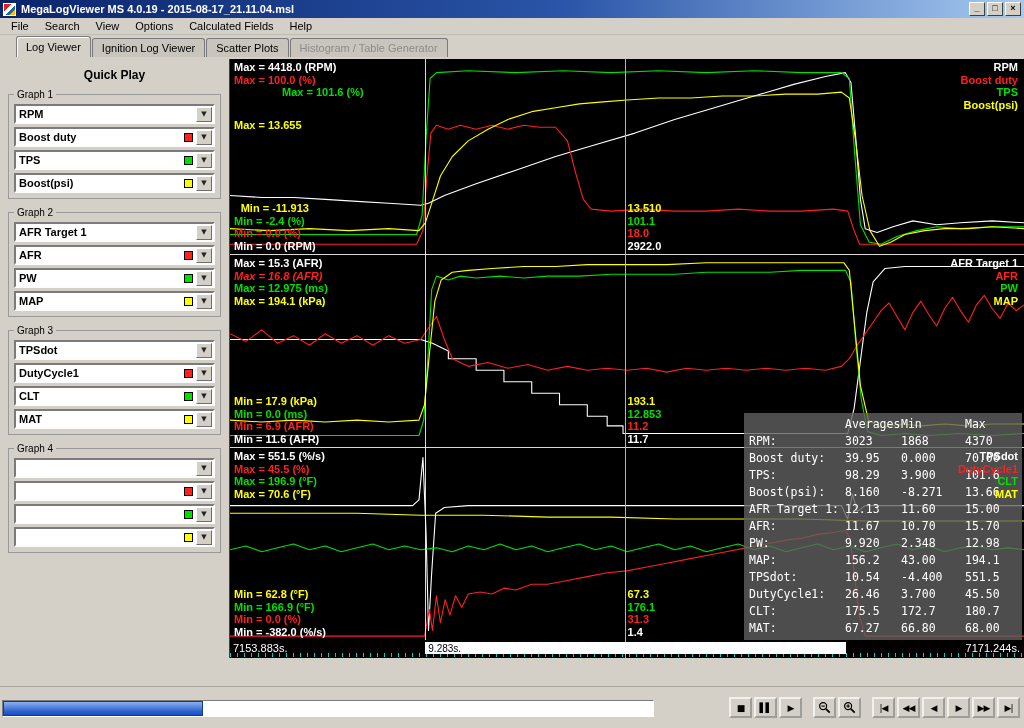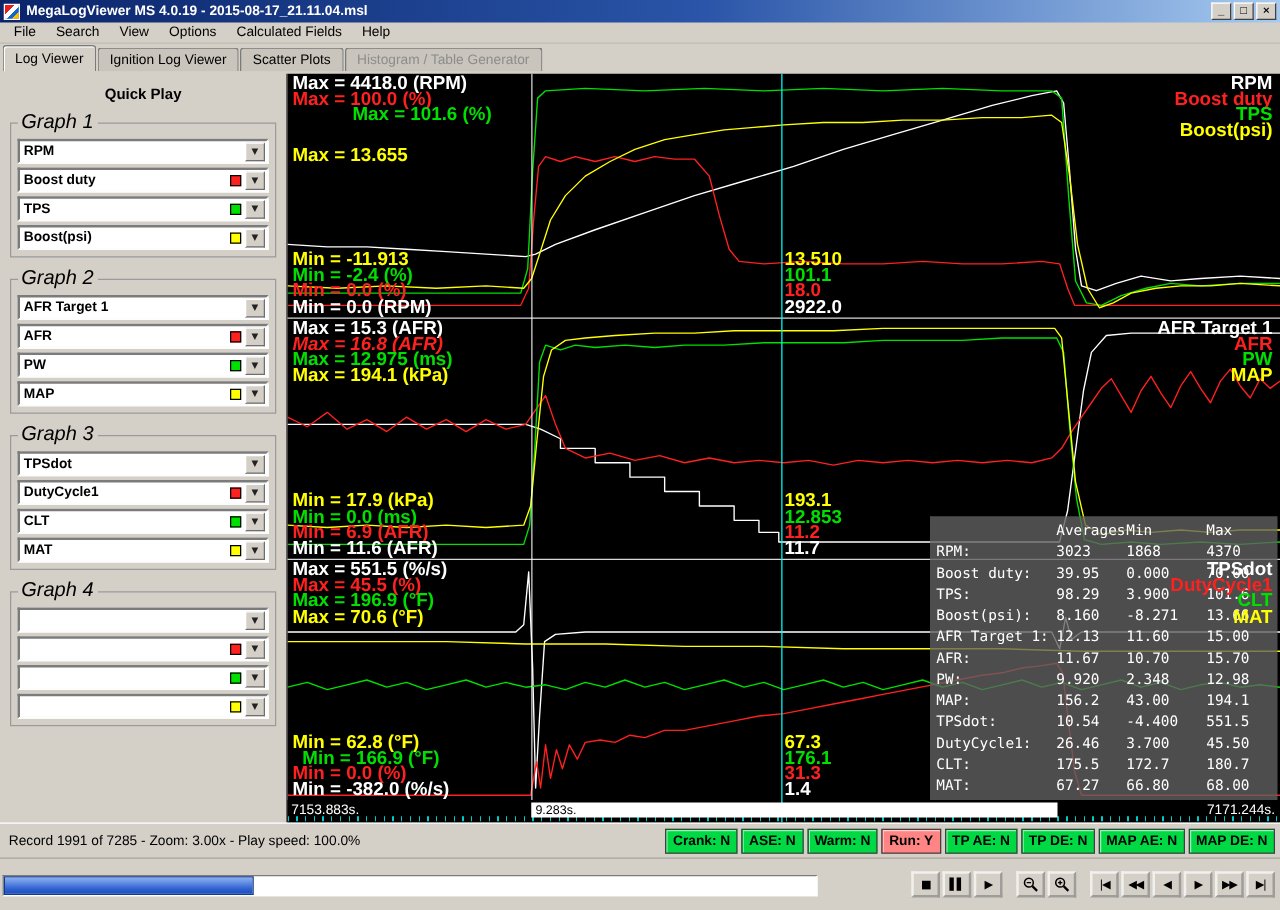--- a/index.html
+++ b/index.html
@@ -9,44 +9,44 @@
   
   .titlebar { height: 18px; background: linear-gradient(90deg, #0a246a, #2a55a8 55%, #a6caf0); display: flex; align-items: center; padding: 0 3px; }
   .app-icon { width: 13px; height: 13px; background: linear-gradient(135deg, #d22 0 35%, #fff 35% 55%, #16c 55% 75%, #fb0 75%); border: 1px solid #fff; flex: 0 0 auto; }
   .title { color: #fff; font-weight: bold; margin-left: 5px; white-space: nowrap; }
   .tb-btns { margin-left: auto; display: flex; gap: 2px; }
   .tb-btn { width: 16px; height: 14px; background: #d4d0c8; border: 1px solid; border-color: #fff #404040 #404040 #fff; font-size: 9px; line-height: 11px; text-align: center; font-weight: bold; }
 
   
   .menubar { height: 17px; display: flex; align-items: center; padding-left: 3px; border-bottom: 1px solid #c0bcb4; }
   .menu-item { padding: 2px 8px; }
-  .tabbar { height: 22px; display: flex; align-items: flex-end; padding-left: 2px; }
+  .tabbar { height: 22px; display: flex; align-items: flex-end; padding-left: 16px; }
   .tab { padding: 3px 9px; border: 1px solid #7a7a7a; border-bottom: none; border-radius: 3px 3px 0 0; background: #c9c5bd; margin-right: 1px; white-space: nowrap; }
   .tab.active { background: #d4d0c8; padding-top: 4px; padding-bottom: 4px; box-shadow: inset 1px 1px 0 #fff; }
   .tab.disabled { color: #8c8c8c; }
 
   
   .content { position: absolute; top: 59px; left: 0; width: 1024px; height: 599px; display: flex; }
   .left-panel { width: 230px; height: 100%; border-right: 1px solid #404040; background: #d4d0c8; }
   .qv-title { text-align: center; font-weight: bold; font-size: 12px; padding: 9px 0 5px; }
   .qv-group { margin: 2px 8px 8px; border: 1px solid #9a9a9a; padding: 4px 5px 2px; }
-  .qv-group legend { padding: 0 3px; font-size: 16px; font-style: italic; }
+  .qv-group legend { padding: 0 3px; font-size: 10px; }
   .combo { height: 20px; display: flex; align-items: center; margin-bottom: 3px; background: #fff; border: 2px solid; border-color: #7b7b7b #fdfdfd #fdfdfd #7b7b7b; }
   .combo-text { flex: 1; padding: 0 3px; font-weight: bold; white-space: nowrap; overflow: hidden; }
   .color-chip { width: 9px; height: 9px; border: 1px solid #000; margin-right: 3px; flex: 0 0 auto; }
   .combo-btn { width: 16px; height: 15px; background: #d4d0c8; border: 1px solid; border-color: #fff #6e6e6e #6e6e6e #fff; color: #222; font-size: 7px; display: flex; align-items: center; justify-content: center; margin-right: 1px; flex: 0 0 auto; font-family: "DejaVu Sans", sans-serif; }
 
   
   .chart-area { flex: 1; position: relative; background: #000; }
   .graph { position: absolute; left: 0; width: 100%; }
   .g1 { top: 0; height: 195px; }
   .g2 { top: 195px; height: 193px; border-top: 1px solid #d9d9d9; }
   .g3 { top: 388px; height: 193px; border-top: 1px solid #d9d9d9; }
   .graph svg { position: absolute; left: 0; top: 0; width: 100%; height: 100%; }
-  .max-labels, .min-labels, .legend, .cursor-labels { position: absolute; font-weight: bold; font-size: 15px; line-height: 12.5px; white-space: nowrap; }
+  .max-labels, .min-labels, .legend, .cursor-labels { position: absolute; font-weight: bold; font-size: 11px; line-height: 12.5px; white-space: nowrap; }
   .max-labels { top: 2px; left: 4px; }
   .min-labels { bottom: 2px; left: 4px; }
   .legend { top: 2px; right: 6px; text-align: right; z-index: 5; }
   .legend.over-stats { z-index: 30; }
   .cursor-labels { left: calc(49.7% + 3px); bottom: 2px; z-index: 6; }
   .vline { position: absolute; top: 0; width: 1px; z-index: 4; }
   .vline.white { left: 24.6%; height: 581px; background: rgba(255,255,255,0.85); }
   .vline.cursor { left: 49.7%; height: 599px; background: #00ffff; }
 
   
@@ -210,21 +210,21 @@
             <polyline points="0,90 6,90 12,90 18,90 23.5,90 24.2,80 24.7,40 25.2,10 26,7 30,6 36,7 42,6 48,7 54,6 60,7 66,6 72,7 77,7 78,10 78.7,50 79.4,85 80.5,94 82,95 84,91 86.5,88 89,86 92,87 96,86 100,86" fill="none" stroke="#00e000" stroke-width="1.1" stroke-linejoin="round" vector-effect="non-scaling-stroke"></polyline>
             <polyline points="0,87 5,88 10,87 15,88 20,87 23.8,88 24.6,84 25.4,74 26.5,60 28,50 30,42 32.5,36 35,31 38,27 41,25 44,23 47,22 50,21 54,20 58,20 62,19 66,19 70,18 74,18 77,17 78,20 78.8,42 79.6,70 80.6,88 81.8,96 83.2,94 85,90 87.5,88 90,87 93,87 96,86 100,87" fill="none" stroke="#ffff00" stroke-width="1.1" stroke-linejoin="round" vector-effect="non-scaling-stroke"></polyline>
           </svg>
           <div class="max-labels">
             <div style="color: rgb(255, 255, 255);">Max = 4418.0 (RPM)</div>
             <div style="color: rgb(255, 32, 32);">Max = 100.0 (%)</div>
             <div style="color: rgb(0, 224, 0); margin-left: 48px;">Max = 101.6 (%)</div>
             <div style="color: rgb(255, 255, 0); margin-top: 20px;">Max = 13.655</div>
           </div>
           <div class="min-labels">
-            <div style="color: rgb(255, 255, 0);">Min = -11.913</div>
+            <div style="color: rgb(255, 255, 0); text-align: center;">Min = -11.913</div>
             <div style="color: rgb(0, 224, 0);">Min = -2.4 (%)</div>
             <div style="color: rgb(255, 32, 32);">Min = 0.0 (%)</div>
             <div style="color: rgb(255, 255, 255);">Min = 0.0 (RPM)</div>
           </div>
           <div class="legend">
             <div style="color: rgb(255, 255, 255);">RPM</div>
             <div style="color: rgb(255, 32, 32);">Boost duty</div>
             <div style="color: rgb(0, 224, 0);">TPS</div>
             <div style="color: rgb(255, 255, 0);">Boost(psi)</div>
           </div>
@@ -275,21 +275,21 @@
             <polyline points="0,34 8,34 16,34 24,35 32,35 40,36 48,36 56,37 64,37 72,37 80,38 88,38 100,38" fill="none" stroke="#ffff00" stroke-width="1.1" stroke-linejoin="round" vector-effect="non-scaling-stroke"></polyline>
           </svg>
           <div class="max-labels">
             <div style="color: rgb(255, 255, 255);">Max = 551.5 (%/s)</div>
             <div style="color: rgb(255, 32, 32);">Max = 45.5 (%)</div>
             <div style="color: rgb(0, 224, 0);">Max = 196.9 (°F)</div>
             <div style="color: rgb(255, 255, 0);">Max = 70.6 (°F)</div>
           </div>
           <div class="min-labels">
             <div style="color: rgb(255, 255, 0);">Min = 62.8 (°F)</div>
-            <div style="color: rgb(0, 224, 0); text-align: center;">Min = 166.9 (°F)</div>
+            <div style="color: rgb(0, 224, 0);">Min = 166.9 (°F)</div>
             <div style="color: rgb(255, 32, 32);">Min = 0.0 (%)</div>
             <div style="color: rgb(255, 255, 255);">Min = -382.0 (%/s)</div>
           </div>
           <div class="legend over-stats">
             <div style="color: rgb(255, 255, 255);">TPSdot</div>
             <div style="color: rgb(255, 32, 32);">DutyCycle1</div>
             <div style="color: rgb(0, 224, 0);">CLT</div>
             <div style="color: rgb(255, 255, 0);">MAT</div>
           </div>
           <div class="cursor-labels">
@@ -387,33 +387,20 @@
       <div class="timestrip">
         <span class="ts-start">7153.883s.</span>
         <div class="ts-window">
           <span>9.283s.</span>
         </div>
         <span class="ts-end">7171.244s.</span>
       </div>
     </div>
   </div>
 
-  <div class="statusbar">
-    <span class="status-text">Record 1991 of 7285 - Zoom: 3.00x - Play speed: 100.0%</span>
-    <div class="indicators">
-        <div class="indicator" style="background: rgb(0, 217, 68);">Crank: N</div>
-        <div class="indicator" style="background: rgb(0, 217, 68);">ASE: N</div>
-        <div class="indicator" style="background: rgb(0, 217, 68);">Warm: N</div>
-        <div class="indicator" style="background: rgb(255, 133, 133);">Run: Y</div>
-        <div class="indicator" style="background: rgb(0, 217, 68);">TP AE: N</div>
-        <div class="indicator" style="background: rgb(0, 217, 68);">TP DE: N</div>
-        <div class="indicator" style="background: rgb(0, 217, 68);">MAP AE: N</div>
-        <div class="indicator" style="background: rgb(0, 217, 68);">MAP DE: N</div>
-      </div>
-  </div>
 
   <div class="bottombar">
     <div class="scroll-track">
       <div class="scroll-thumb"></div>
     </div>
     <div class="transport">
         <button class="t-btn">
           <span class="t-glyph">■</span>
         </button>
         <button class="t-btn">

